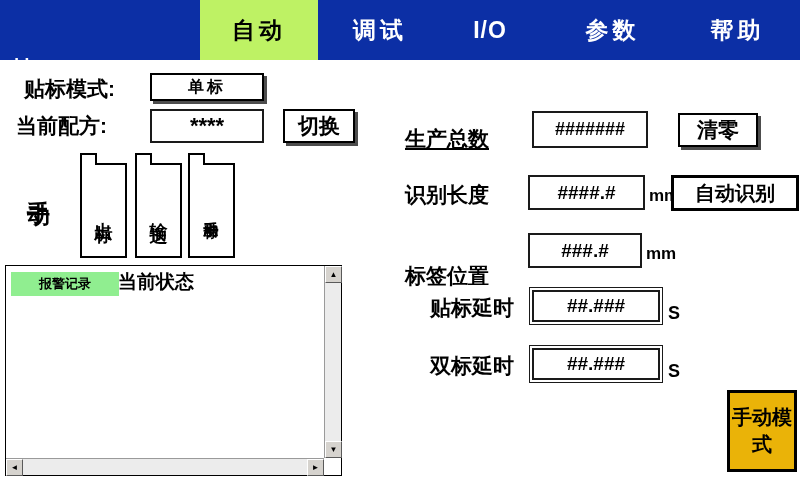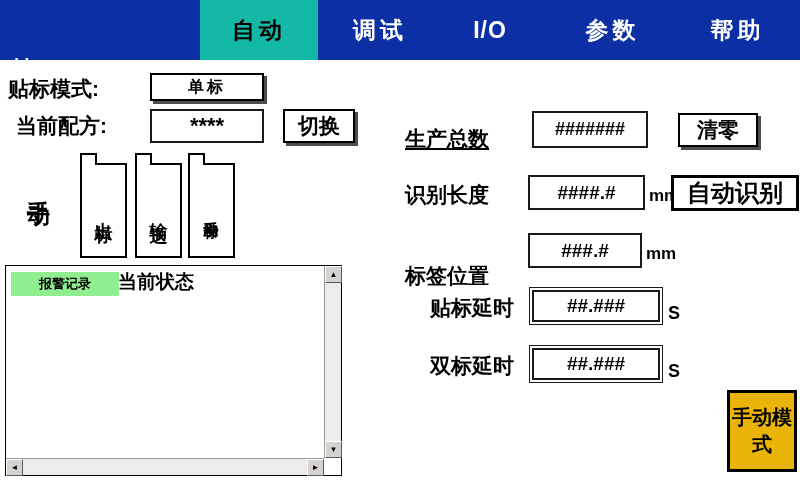--- a/index.html
+++ b/index.html
@@ -16,21 +16,21 @@
     position:absolute; left:14px; top:6px; color:#fff;
     font-family:"DejaVu Sans Mono","Liberation Mono",monospace;
     font-size:17px; font-weight:bold; line-height:24px; white-space:pre;
   }
   .clock .date-line { padding-left:0; }
   .tab {
     position:absolute; top:0; height:60px; color:#fff;
     font-size:23px; font-weight:bold; letter-spacing:4px;
     display:flex; align-items:center; justify-content:center; cursor:pointer;
   }
-  .tab.active { background:#14b8a6; color:#000; }
+  .tab.active { background:#bef264; color:#000; }
 
   
   .lbl { position:absolute; font-weight:bold; color:#000; font-size:21px; white-space:nowrap; }
   .btn {
     position:absolute; background:#fff; border:2px solid #000; color:#000;
     font-weight:bold; display:flex; align-items:center; justify-content:center;
     cursor:pointer; text-align:center;
   }
   .shadow { box-shadow:3px 3px 0 #4d4d4d; }
   .fld {
@@ -105,21 +105,21 @@
       <div>hh:mm:ss</div>
       <div class="date-line">yyyy-MM-dd</div>
     </div>
     <div class="tab active" style="left:200px;width:118px;">自动</div>
     <div class="tab" style="left:330px;width:100px;">调试</div>
     <div class="tab" style="left:445px;width:90px;letter-spacing:1px;">I/O</div>
     <div class="tab" style="left:565px;width:95px;">参数</div>
     <div class="tab" style="left:690px;width:95px;">帮助</div>
   </div>
 
-  <span class="lbl" style="left:8px;top:75px;">贴标模式:</span>
+  <span class="lbl" style="left:24px;top:75px;">贴标模式:</span>
   <div class="btn shadow" style="left:150px;top:73px;width:114px;height:28px;font-size:16px;letter-spacing:3px;">单标</div>
 
   <span class="lbl" style="left:16px;top:112px;">当前配方:</span>
   <div class="fld" style="left:150px;top:109px;width:114px;height:34px;font-size:22px;">****</div>
   <div class="btn shadow" style="left:283px;top:109px;width:72px;height:34px;font-size:21px;">切换</div>
 
   <div class="vlabel">手动</div>
 
   <div class="vbtn" style="left:80px;">
     <div class="notch"></div>
@@ -147,21 +147,21 @@
     </div>
   </div>
 
   <span class="lbl" style="left:405px;top:125px;text-decoration:underline;">生产总数</span>
   <div class="fld" style="left:532px;top:111px;width:116px;height:37px;font-size:18px;">#######</div>
   <div class="btn shadow" style="left:678px;top:113px;width:80px;height:34px;font-size:21px;">清零</div>
 
   <span class="lbl" style="left:405px;top:181px;">识别长度</span>
   <div class="fld" style="left:528px;top:175px;width:117px;height:35px;font-size:19px;">####.#</div>
   <span class="unit" style="left:649px;top:186px;">mm</span>
-  <div class="btn" style="left:671px;top:175px;width:128px;height:36px;font-size:24px;border-width:3px;">自动识别</div>
+  <div class="btn" style="left:671px;top:175px;width:128px;height:36px;font-size:20px;border-width:3px;">自动识别</div>
 
   <span class="lbl" style="left:405px;top:239px;margin-top:23px;">标签位置</span>
   <div class="fld" style="left:528px;top:233px;width:114px;height:35px;font-size:19px;">###.#</div>
   <span class="unit" style="left:646px;top:244px;">mm</span>
 
   <span class="lbl" style="left:430px;top:294px;">贴标延时</span>
   <div class="fld dblfld" style="left:532px;top:290px;width:128px;height:32px;font-size:19px;">##.###</div>
   <span class="unit" style="left:668px;top:303px;font-size:18px;">S</span>
 
   <span class="lbl" style="left:430px;top:352px;">双标延时</span>

